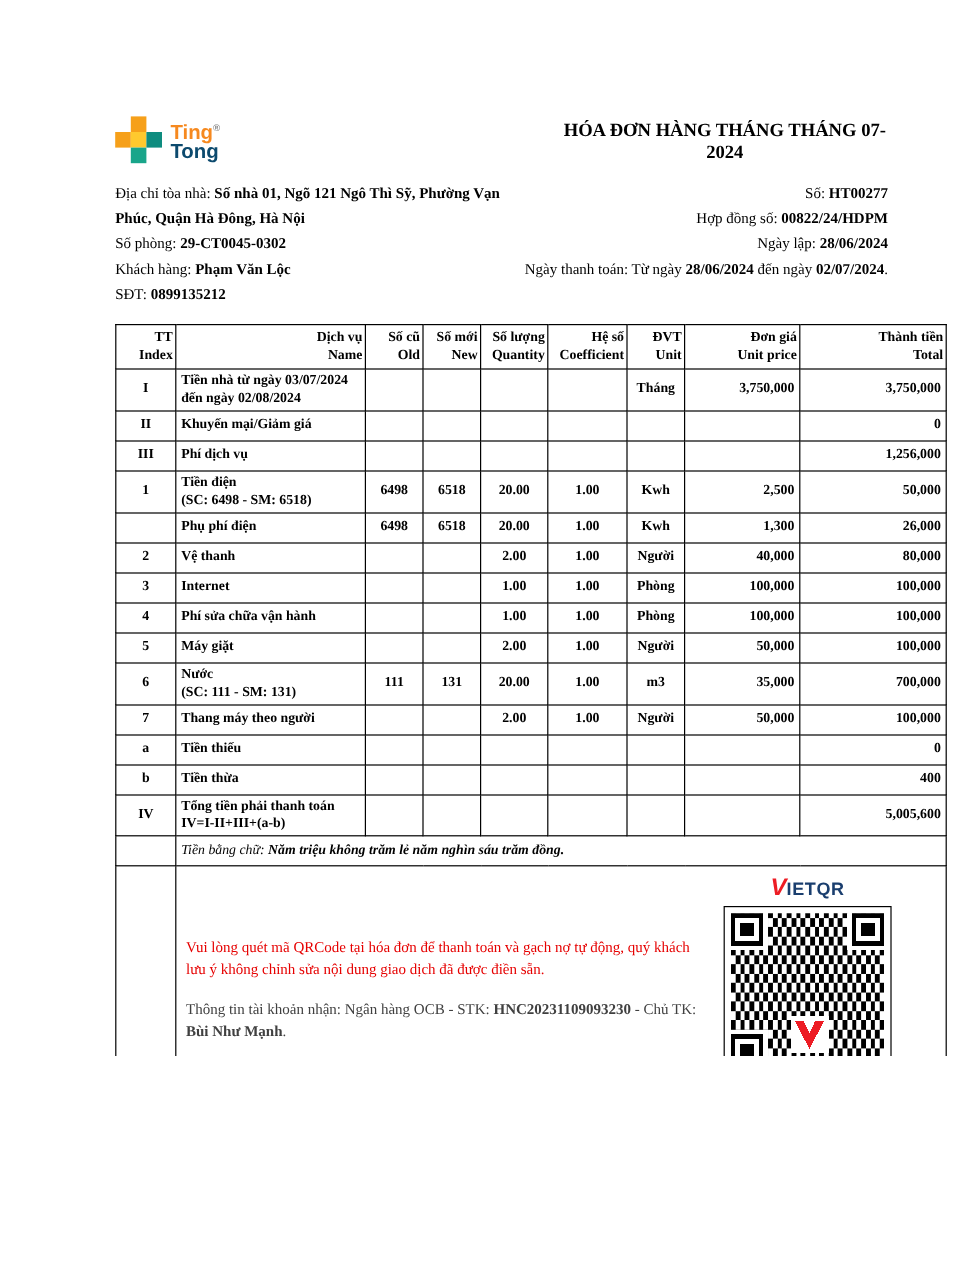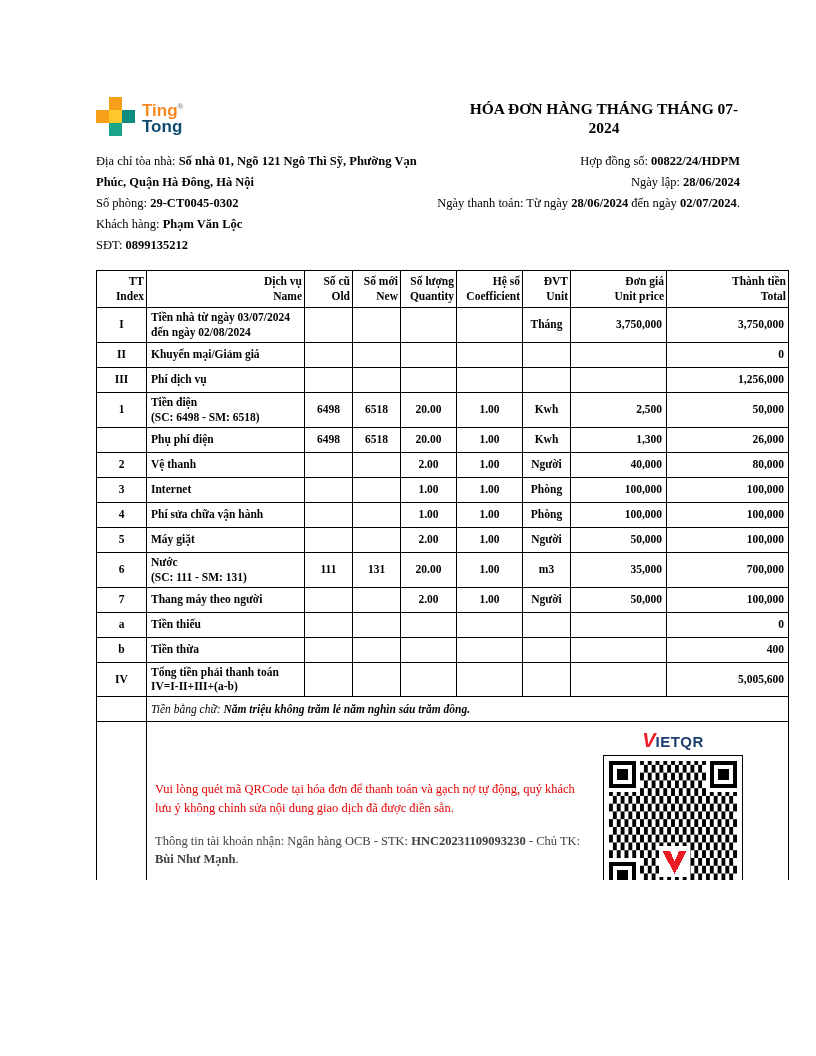--- a/index.html
+++ b/index.html
@@ -96,20 +96,21 @@
     </div>
 
     <div class="info">
       <div class="info-left">
         <p class="info-line"><span>Địa chỉ tòa nhà: </span><span class="val">Số nhà 01, Ngõ 121 Ngô Thì Sỹ, Phường Vạn Phúc, Quận Hà Đông, Hà Nội</span></p>
         <p class="info-line"><span>Số phòng: </span><span class="val">29-CT0045-0302</span></p>
         <p class="info-line"><span>Khách hàng: </span><span class="val">Phạm Văn Lộc</span></p>
         <p class="info-line"><span>SĐT: </span><span class="val">0899135212</span></p>
       </div>
       <div class="info-right">
+        <p class="info-line"><span>Số: </span><span class="val">HT00277</span></p>
         <p class="info-line"><span>Hợp đồng số: </span><span class="val">00822/24/HDPM</span></p>
         <p class="info-line"><span>Ngày lập: </span><span class="val">28/06/2024</span></p>
         <p class="info-line nowrap"><span>Ngày thanh toán: Từ ngày </span><span class="val">28/06/2024</span><span> đến ngày </span><span class="val">02/07/2024</span><span>.</span></p>
       </div>
     </div>
 
     <table class="invoice">
       <colgroup>
         <col style="width:50px">
           <col style="width:158px">

